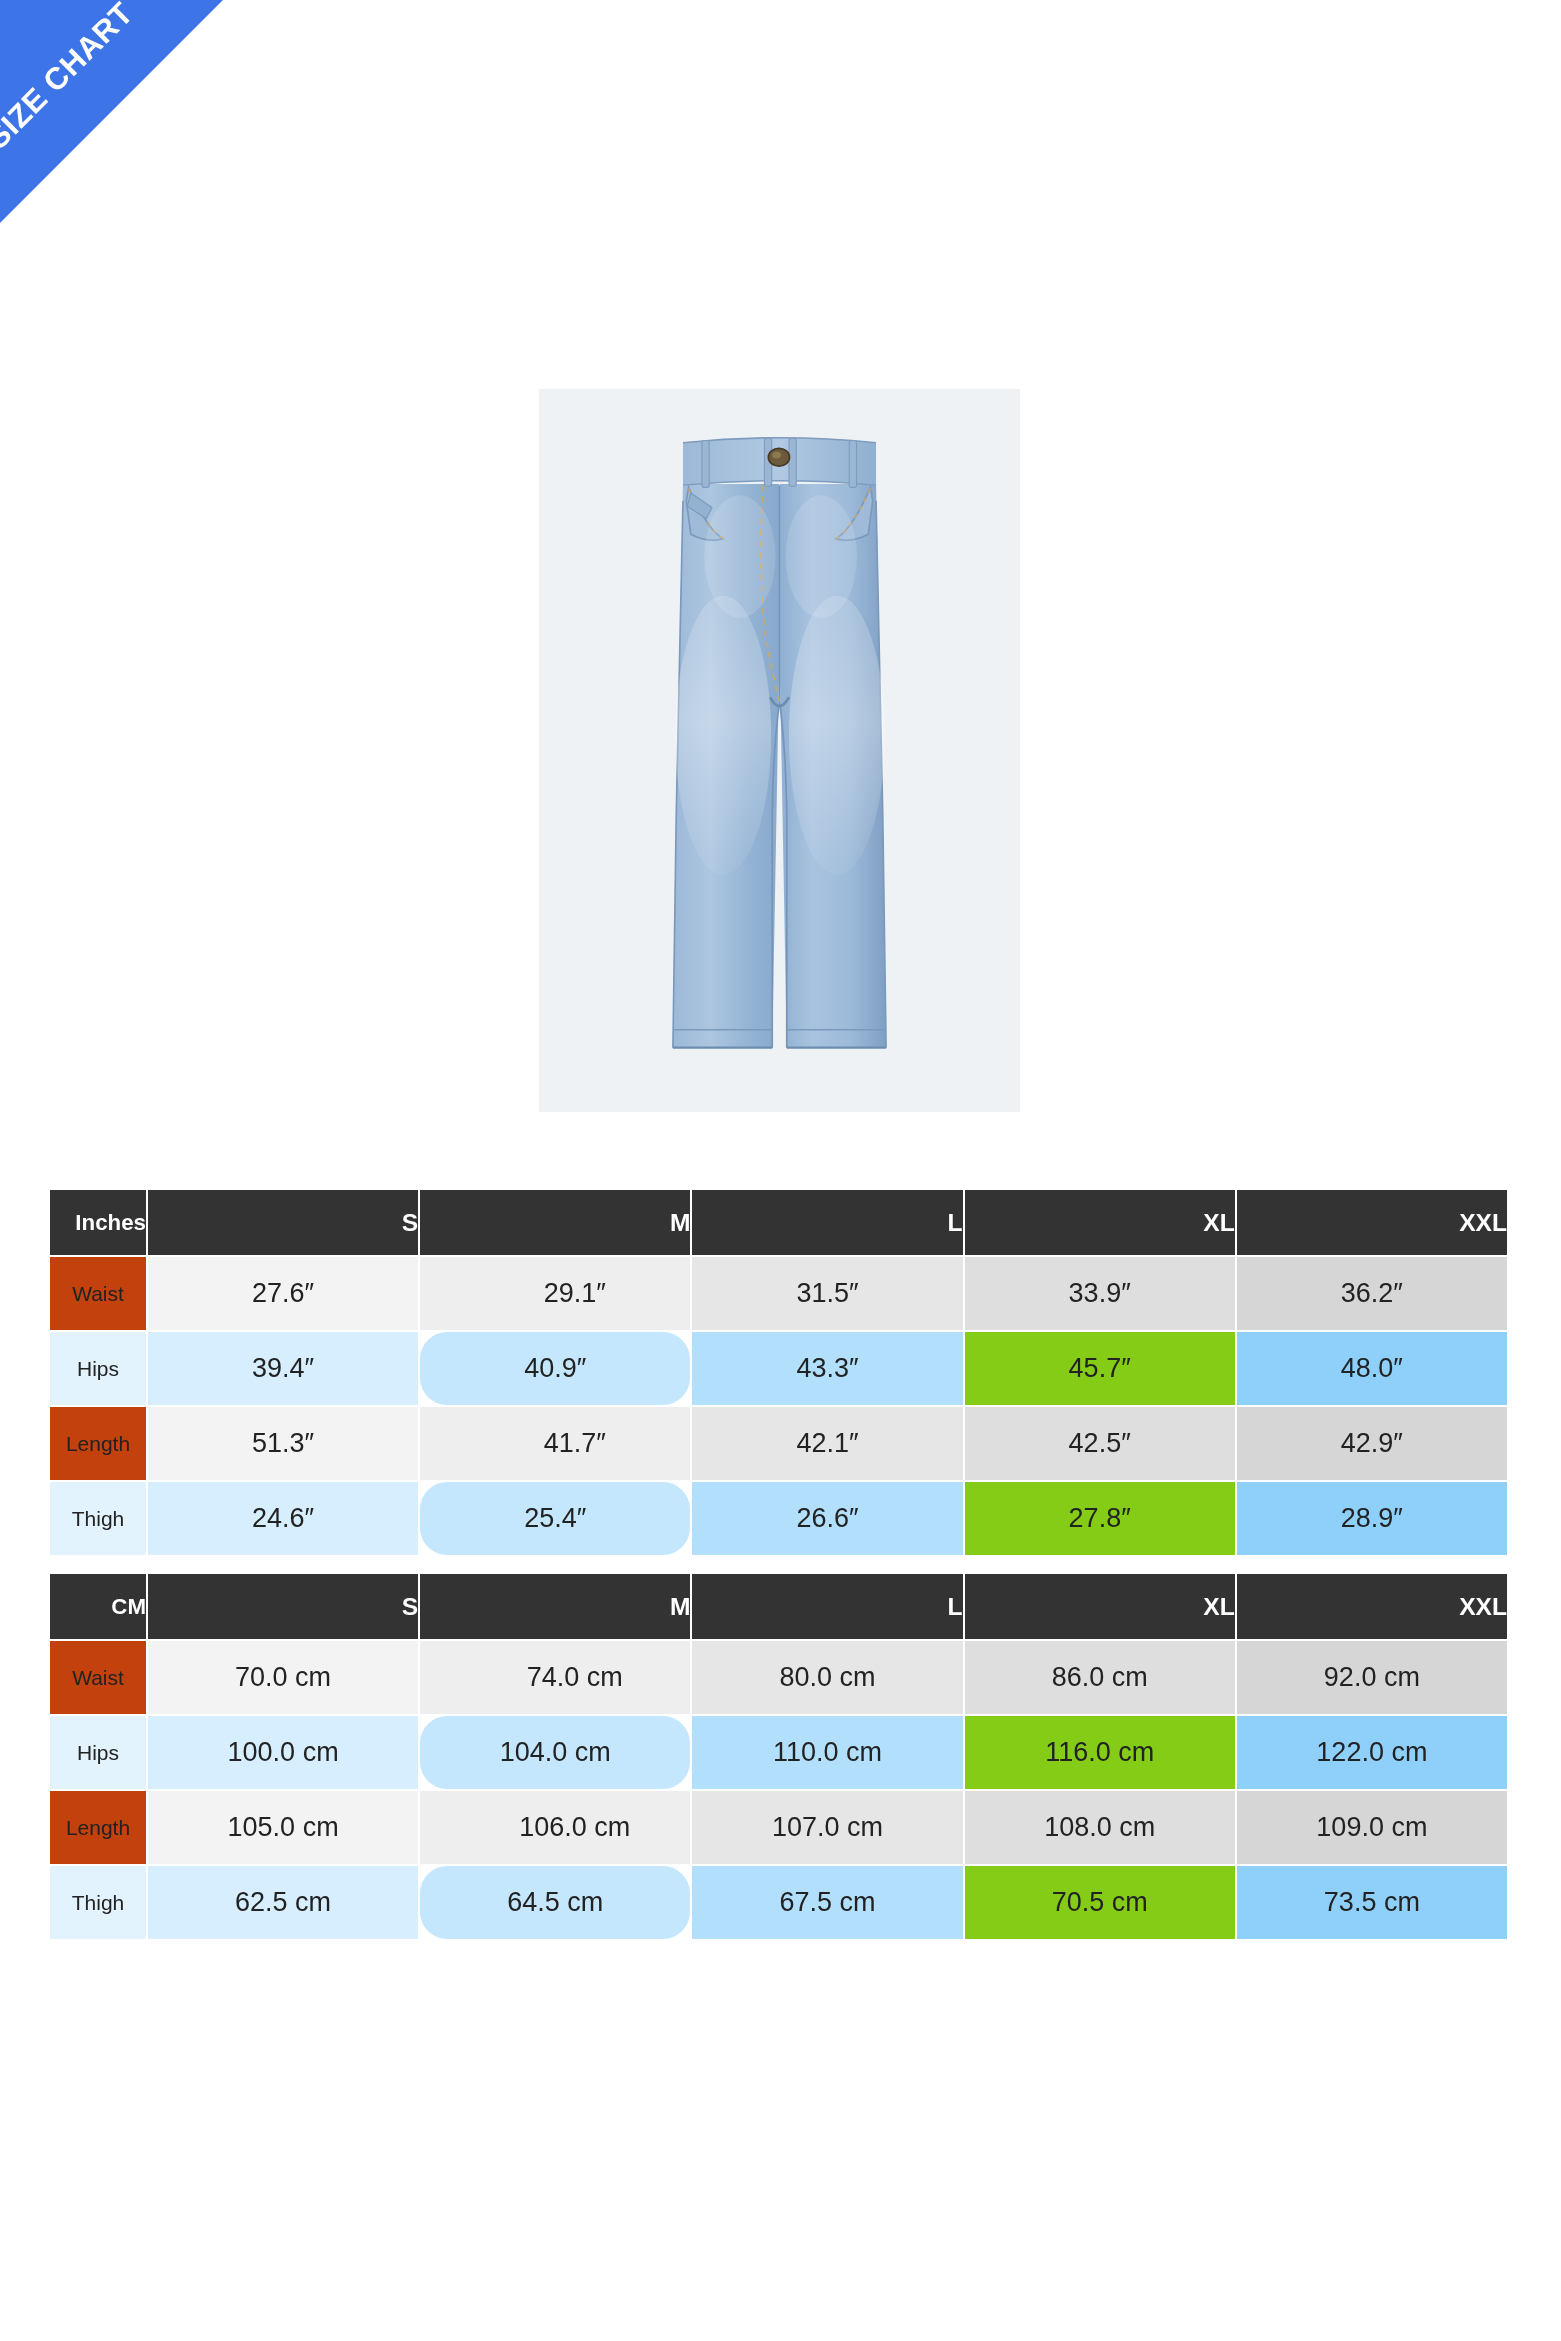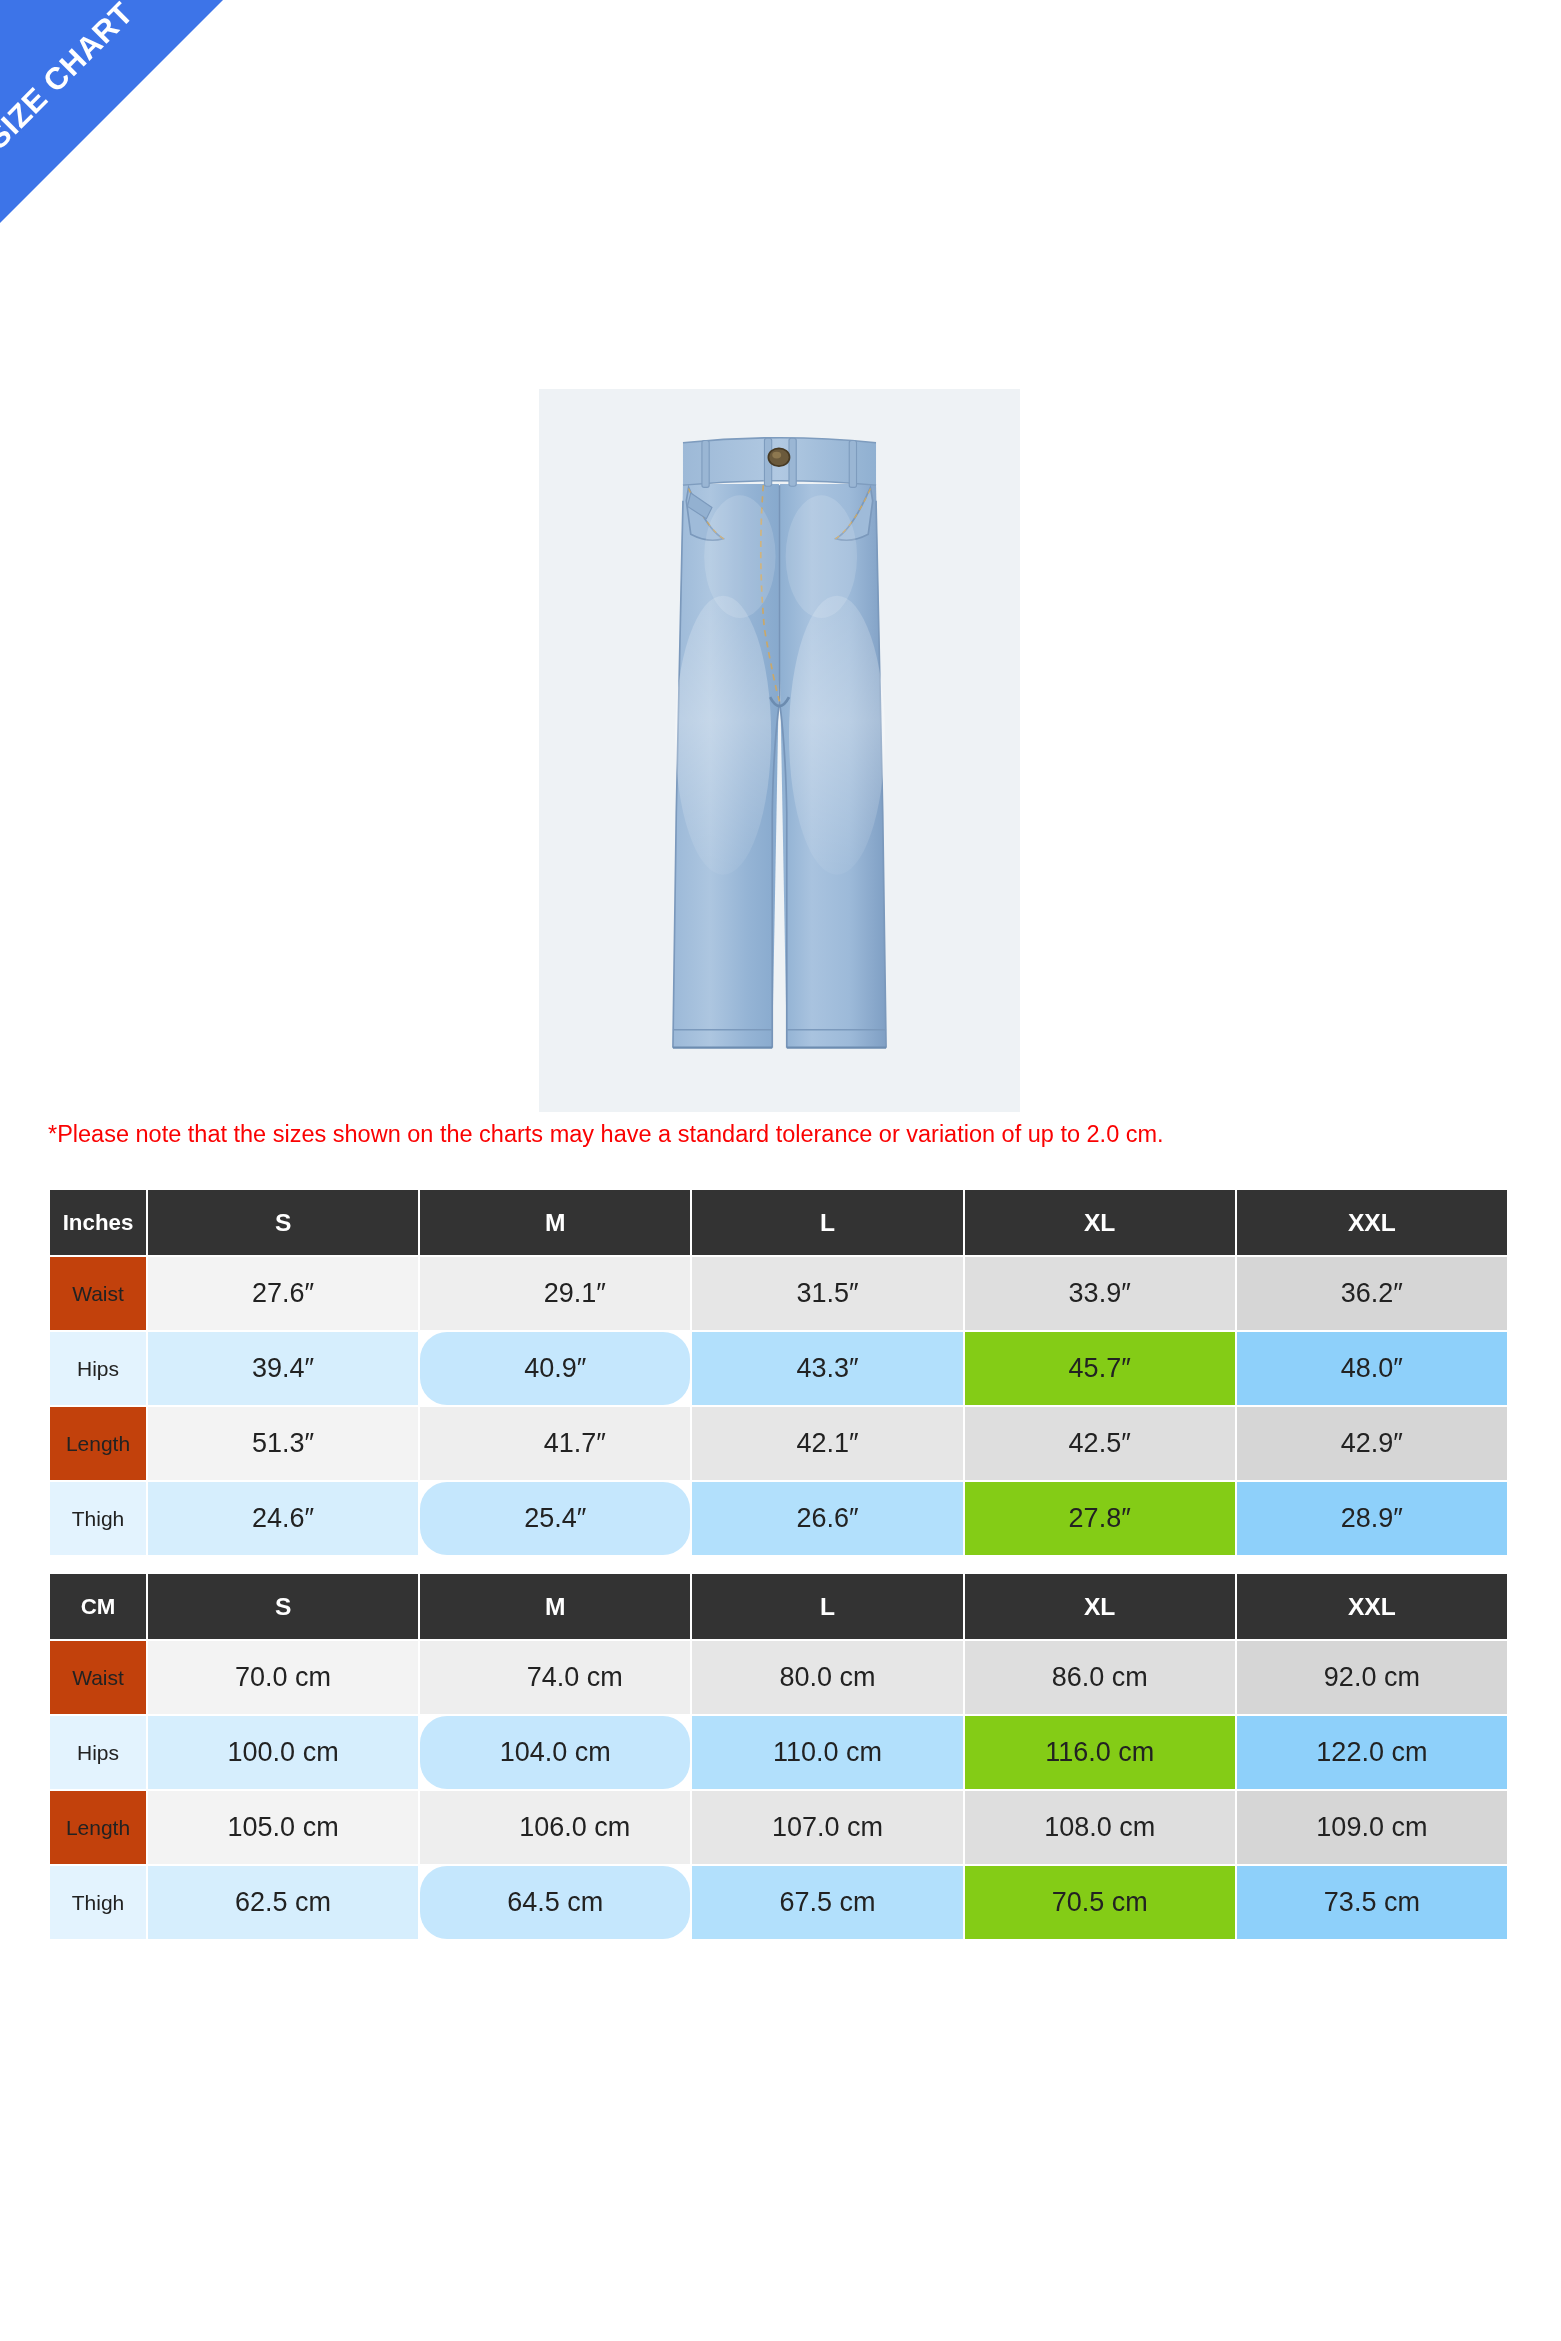--- a/index.html
+++ b/index.html
@@ -100,20 +100,21 @@
     font-family: "Liberation Sans", sans-serif;
     padding: 0;
   }
 
   .size-table thead th {
     background: #333333;
     color: #ffffff;
     font-weight: bold;
     font-size: 24.6px;
     height: 65px;
+    text-align: right;
   }
   .size-table thead th.unit-head { font-size: 22.3px; }
 
   .size-table td.rowlabel { font-size: 21px; }
 
   
   tr.gray td.rowlabel { background: #c2410c; }
   tr.gray td.col0 { background: #f3f3f3; }
   tr.gray td.col1 { background: #eeeeee; padding-left: 39px; }
   tr.gray td.col2 { background: #e6e6e6; }
@@ -205,21 +206,20 @@
       <ellipse cx="360" cy="300" rx="64" ry="110" fill="#ffffff" opacity="0.14"></ellipse>
       <ellipse cx="506" cy="300" rx="64" ry="110" fill="#ffffff" opacity="0.14"></ellipse>
 
       <path d="M240 1148 L418 1148" stroke="#7b99bc" stroke-width="3" fill="none"></path>
       <path d="M444 1148 L622 1148" stroke="#7b99bc" stroke-width="3" fill="none"></path>
       <path d="M240 1180 L418 1180" stroke="#6c8cb0" stroke-width="4" fill="none"></path>
       <path d="M444 1180 L622 1180" stroke="#6c8cb0" stroke-width="4" fill="none"></path>
     </svg>
   </div>
 
-  <div class="note">*Please note that the sizes shown on the charts may have a standard tolerance or variation of up to 2.0 cm.</div>
 
   <table class="size-table" id="table-inches">
     <colgroup>
       <col class="c-label">
         <col>
         <col>
         <col>
         <col>
         <col>
     </colgroup>

